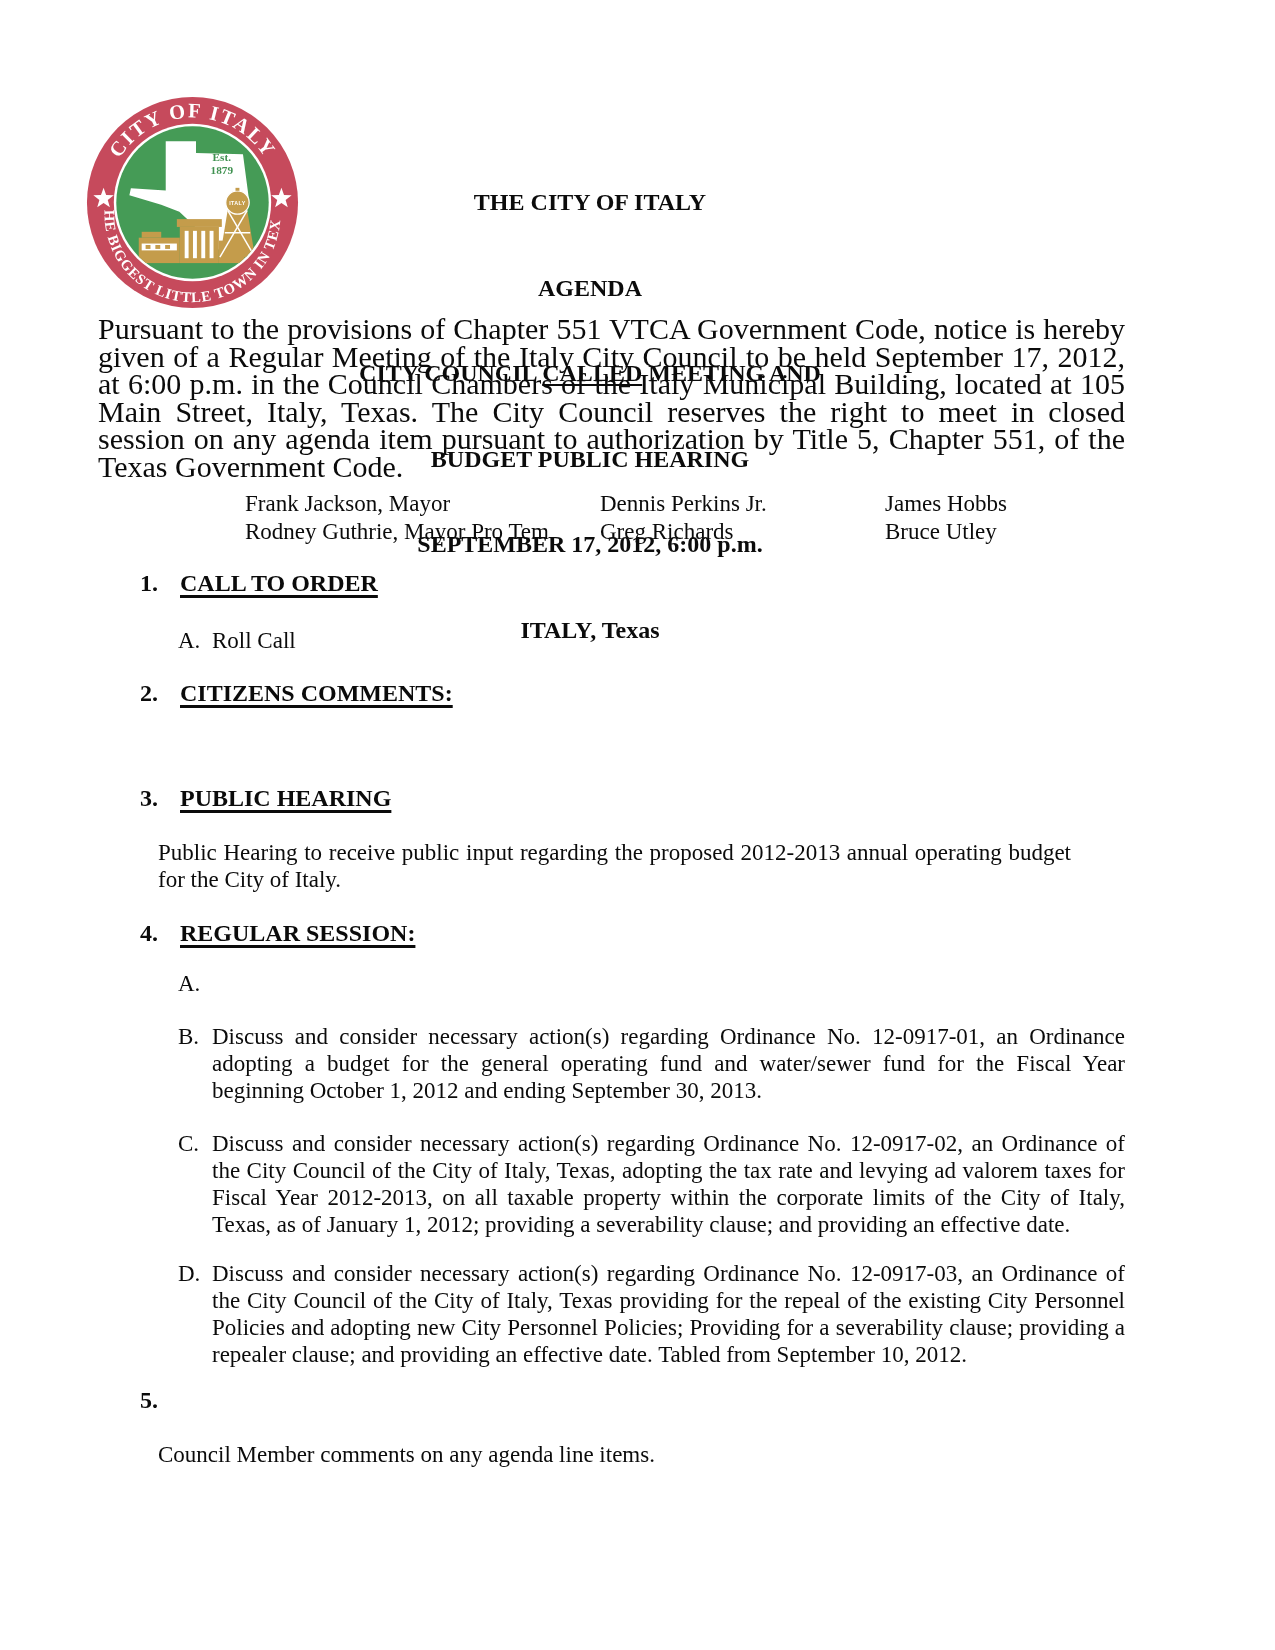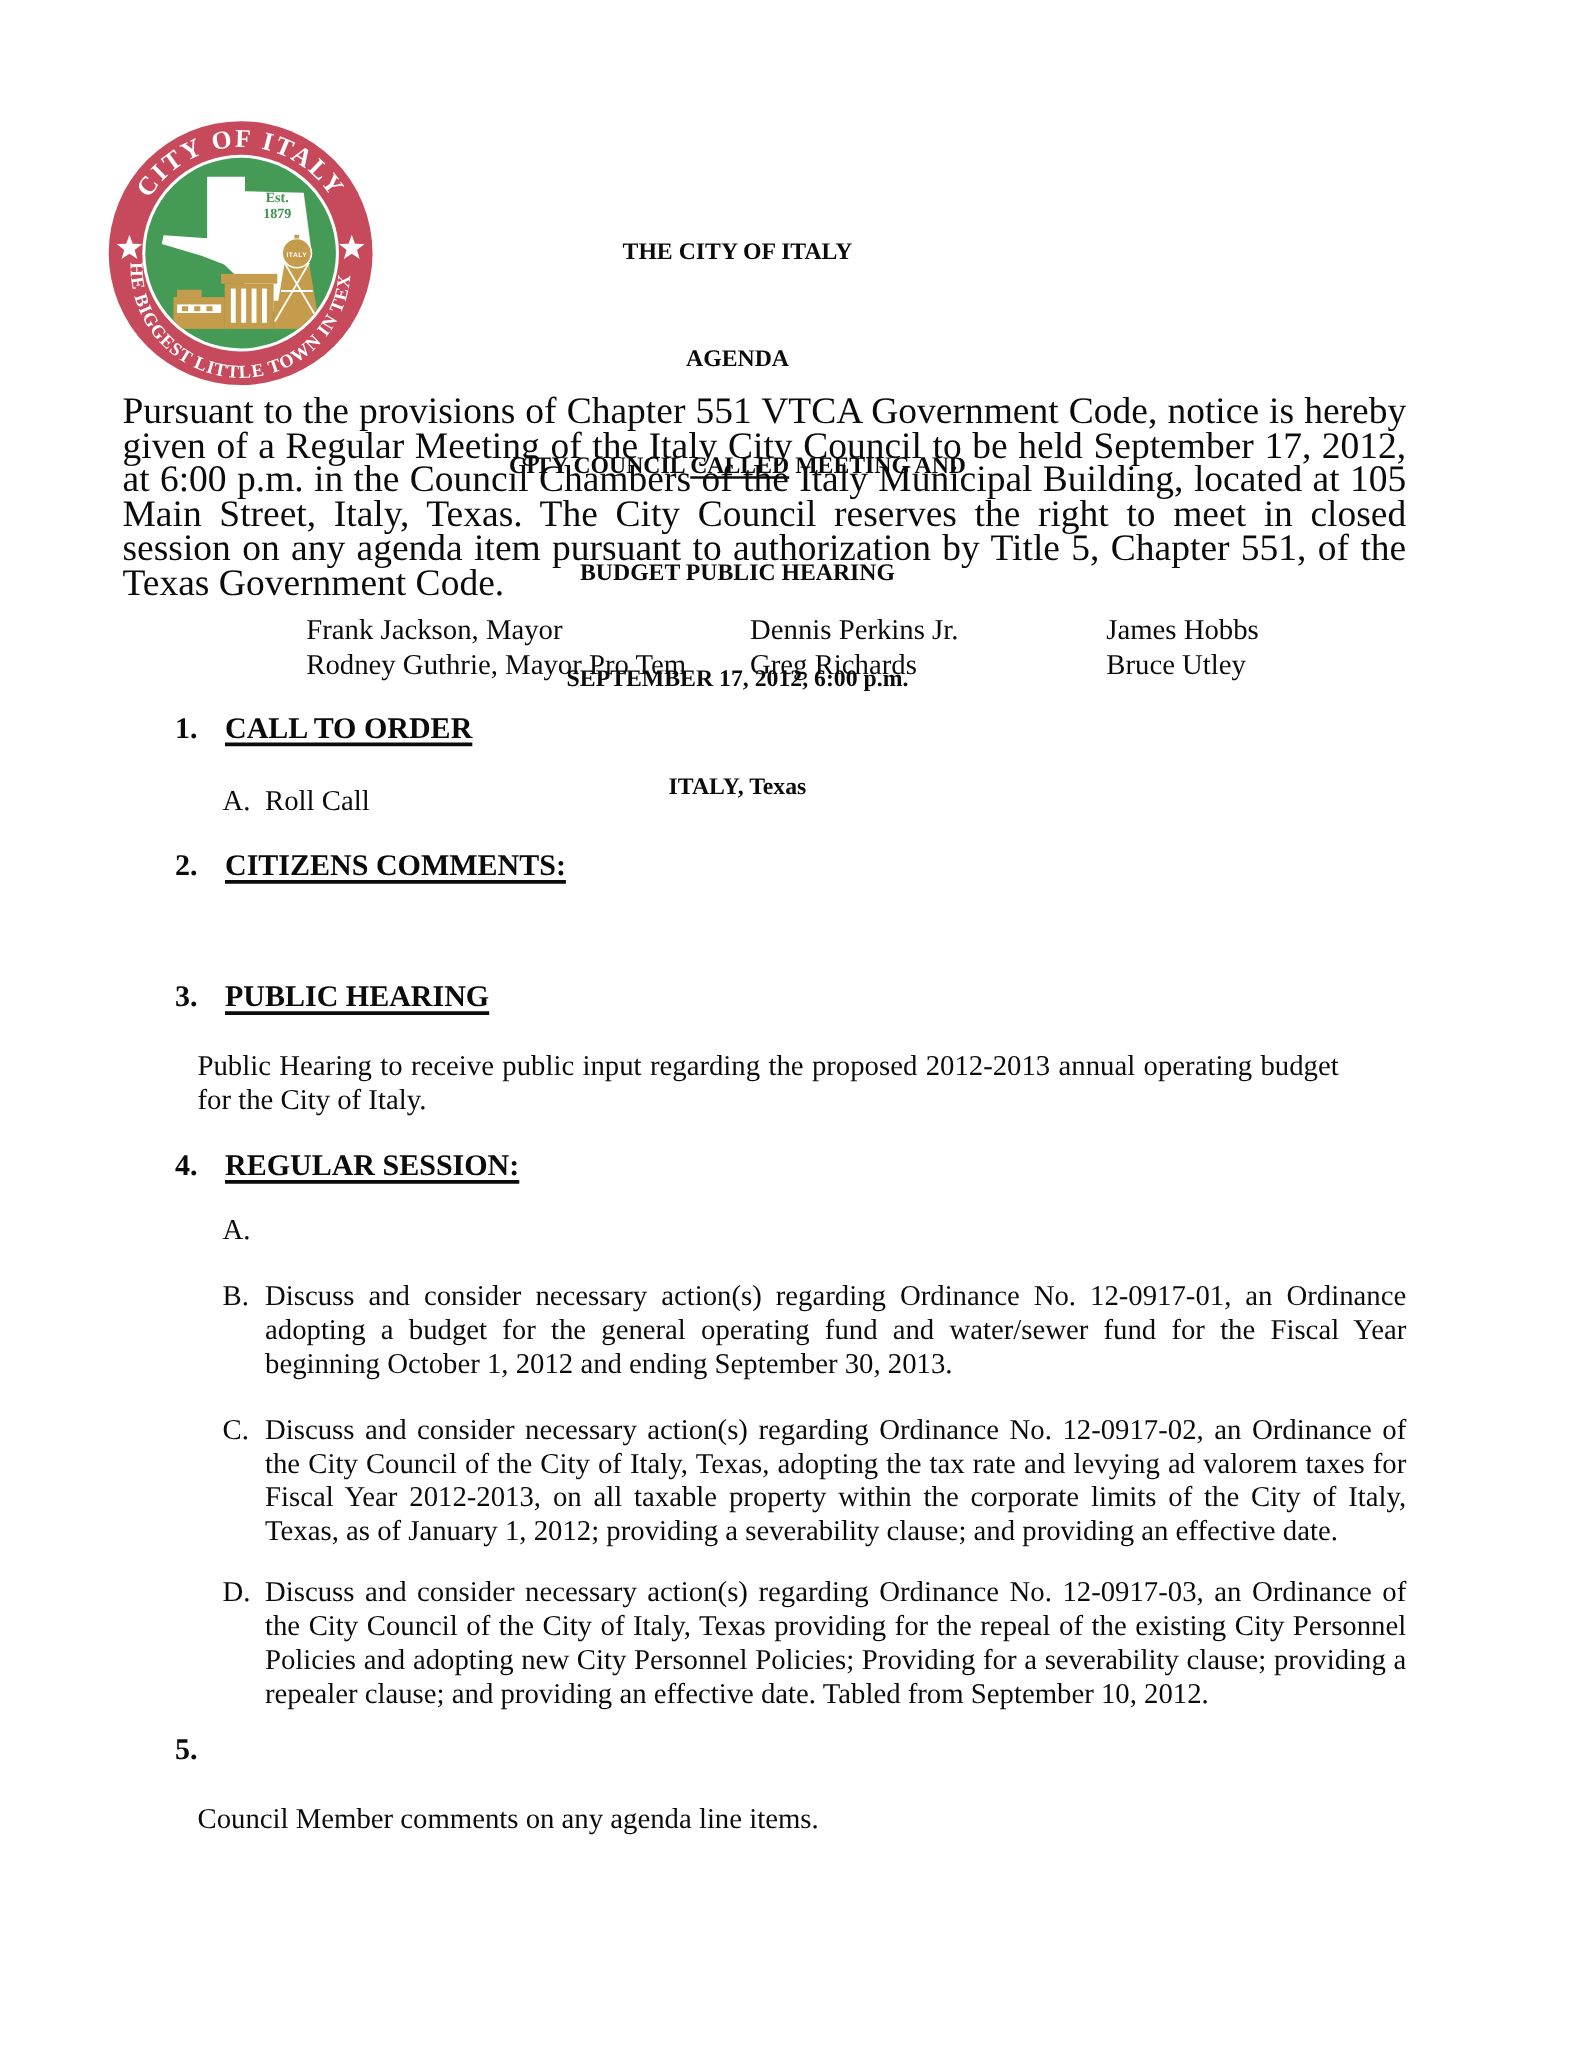--- a/index.html
+++ b/index.html
@@ -19,21 +19,21 @@
     width: 215px;
     height: 215px;
   }
   .title-block {
     position: absolute;
     left: 150px;
     top: 131px;
     width: 880px;
     text-align: center;
     font-weight: bold;
-    font-size: 19px;
+    font-size: 24px;
     line-height: 28.5px;
     white-space: pre-wrap;
   }
   .title-underline {
     text-decoration: underline;
     text-decoration-thickness: 2px;
     text-underline-offset: 3px;
   }
   .intro {
     position: absolute;

